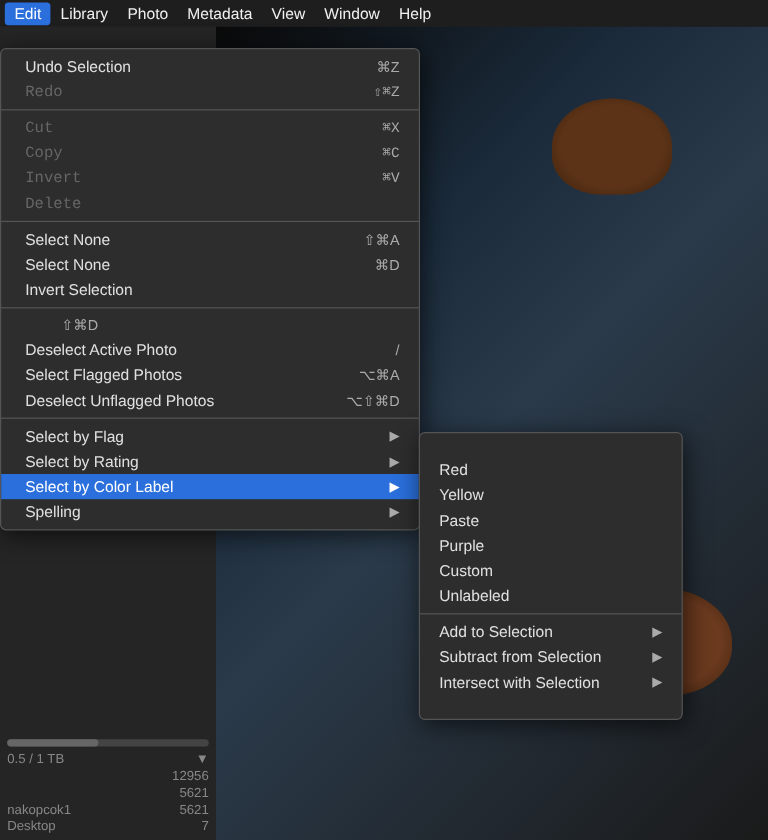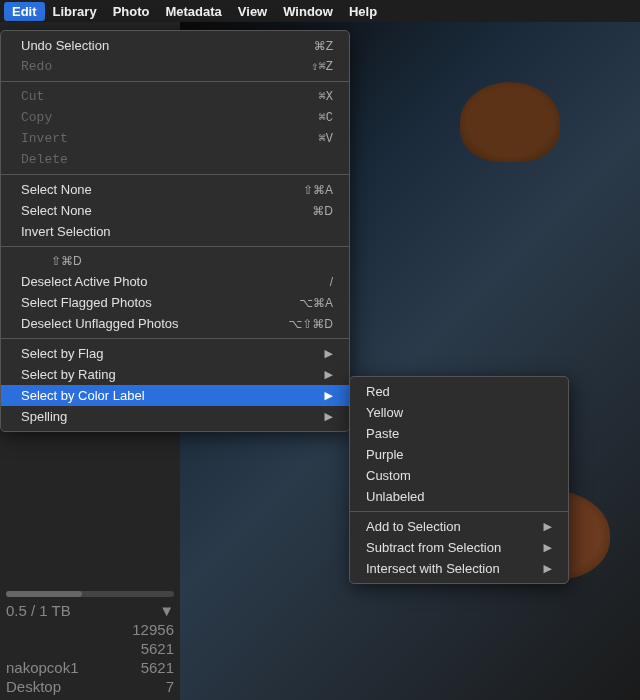--- a/index.html
+++ b/index.html
@@ -22,21 +22,20 @@
       padding: 0 4px;
       position: relative;
       z-index: 100;
     }
     .menubar-item {
       color: #f0f0f0;
       padding: 2px 8px;
       font-size: 13px;
       cursor: default;
       border-radius: 3px;
-      font-weight: bold;
     }
     .menubar-item.active {
       background: #2a6fdb;
       color: white;
     }
 
     
     .content-area {
       position: absolute;
       top: 22px;
@@ -58,21 +57,21 @@
       position: absolute;
       bottom: 0;
       width: 100%;
       padding: 4px 6px;
       background: #252525;
     }
     .panel-stat-row {
       display: flex;
       justify-content: space-between;
       color: #888;
-      font-size: 15px;
+      font-size: 11px;
       padding: 1px 0;
       gap: 28px;
     }
     .storage-bar {
       width: 100%;
       height: 6px;
       background: #444;
       border-radius: 3px;
       margin: 4px 0;
       position: relative;
@@ -113,21 +112,21 @@
       right: 30px;
       width: 120px;
       height: 90px;
       background: radial-gradient(ellipse, #6b3a1f 60%, #3a1f0a 100%);
       border-radius: 50% 50% 45% 45%;
     }
 
     
     .dropdown-menu {
       position: absolute;
-      top: 30px;
+      top: 40px;
       left: 0;
       width: 350px;
       background: #2d2d2d;
       border: 1px solid #555;
       border-radius: 5px;
       box-shadow: 2px 4px 20px rgba(0,0,0,0.6);
       z-index: 200;
       padding: 4px 0;
     }
 
@@ -164,28 +163,28 @@
     .menu-separator {
       height: 1px;
       background: #555;
       margin: 4px 0;
     }
 
     
     .submenu {
       position: absolute;
       left: 349px;
-      top: 376px;
+      top: 360px;
       width: 220px;
       background: #2d2d2d;
       border: 1px solid #555;
       border-radius: 5px;
       box-shadow: 2px 4px 20px rgba(0,0,0,0.6);
       z-index: 300;
-      padding: 4px 0;
+      padding: 20px 0;
     }
     .submenu .menu-item {
       padding: 3px 16px 3px 16px;
     }
     .submenu .menu-item .arrow {
       color: #aaa;
     }
   </style>
 </head>
 <body>

